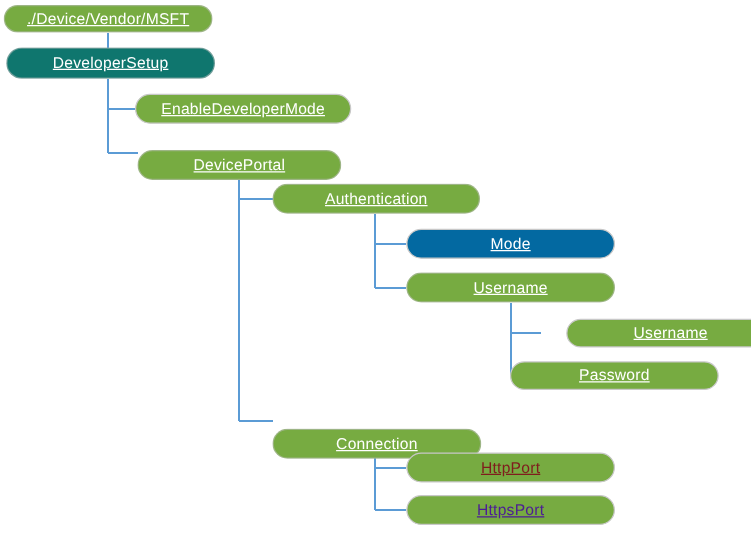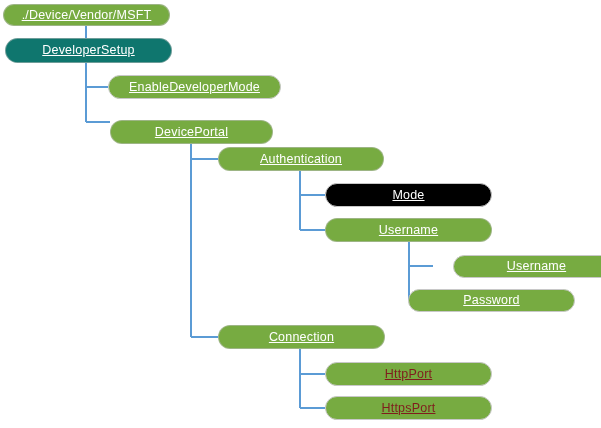--- a/index.html
+++ b/index.html
@@ -93,35 +93,35 @@
       </div>
       <div class="node rect" style="left: 108px; top: 75px; width: 173px; height: 24px; background: rgb(119, 171, 65); color: rgb(255, 255, 255);">
         <span class="label">EnableDeveloperMode</span>
       </div>
       <div class="node rounded" style="left: 110px; top: 110px; width: 163px; height: 24px; background: rgb(119, 171, 65); color: rgb(255, 255, 255); margin-top: 10px;">
         <span class="label">DevicePortal</span>
       </div>
       <div class="node rounded" style="left: 218px; top: 147px; width: 166px; height: 24px; background: rgb(119, 171, 65); color: rgb(255, 255, 255);">
         <span class="label">Authentication</span>
       </div>
-      <div class="node rect" style="left: 325px; top: 183px; width: 167px; height: 24px; background: #000000; color: rgb(255, 255, 255);">
+      <div class="node rect" style="left: 325px; top: 183px; width: 167px; height: 24px; background: #0369a1; color: rgb(255, 255, 255);">
         <span class="label">Mode</span>
       </div>
       <div class="node rounded" style="left: 325px; top: 218px; width: 167px; height: 24px; background: rgb(119, 171, 65); color: rgb(255, 255, 255);">
         <span class="label">Username</span>
       </div>
       <div class="node rect" style="left: 433px; top: 255px; width: 167px; height: 23px; background: rgb(119, 171, 65); color: rgb(255, 255, 255); margin-left: 20px;">
         <span class="label">Username</span>
       </div>
       <div class="node rect" style="left: 408px; top: 289px; width: 167px; height: 23px; background: rgb(119, 171, 65); color: rgb(255, 255, 255);">
         <span class="label">Password</span>
       </div>
-      <div class="node rounded" style="left: 218px; top: 325px; width: 167px; height: 24px; background: rgb(119, 171, 65); color: rgb(255, 255, 255);">
+      <div class="node rounded" style="left: 218px; top: 343px; width: 167px; height: 24px; background: rgb(119, 171, 65); color: rgb(255, 255, 255);">
         <span class="label">Connection</span>
       </div>
       <div class="node rect" style="left: 325px; top: 362px; width: 167px; height: 24px; background: rgb(119, 171, 65); color: #7f1d1d;">
         <span class="label">HttpPort</span>
       </div>
-      <div class="node rect" style="left: 325px; top: 396px; width: 167px; height: 24px; background: rgb(119, 171, 65); color: #7f1d1d;">
+      <div class="node rect" style="left: 325px; top: 396px; width: 167px; height: 24px; background: rgb(119, 171, 65); color: #4c1d95;">
         <span class="label">HttpsPort</span>
       </div>
     </div>
 </div>
 
 </body></html>

